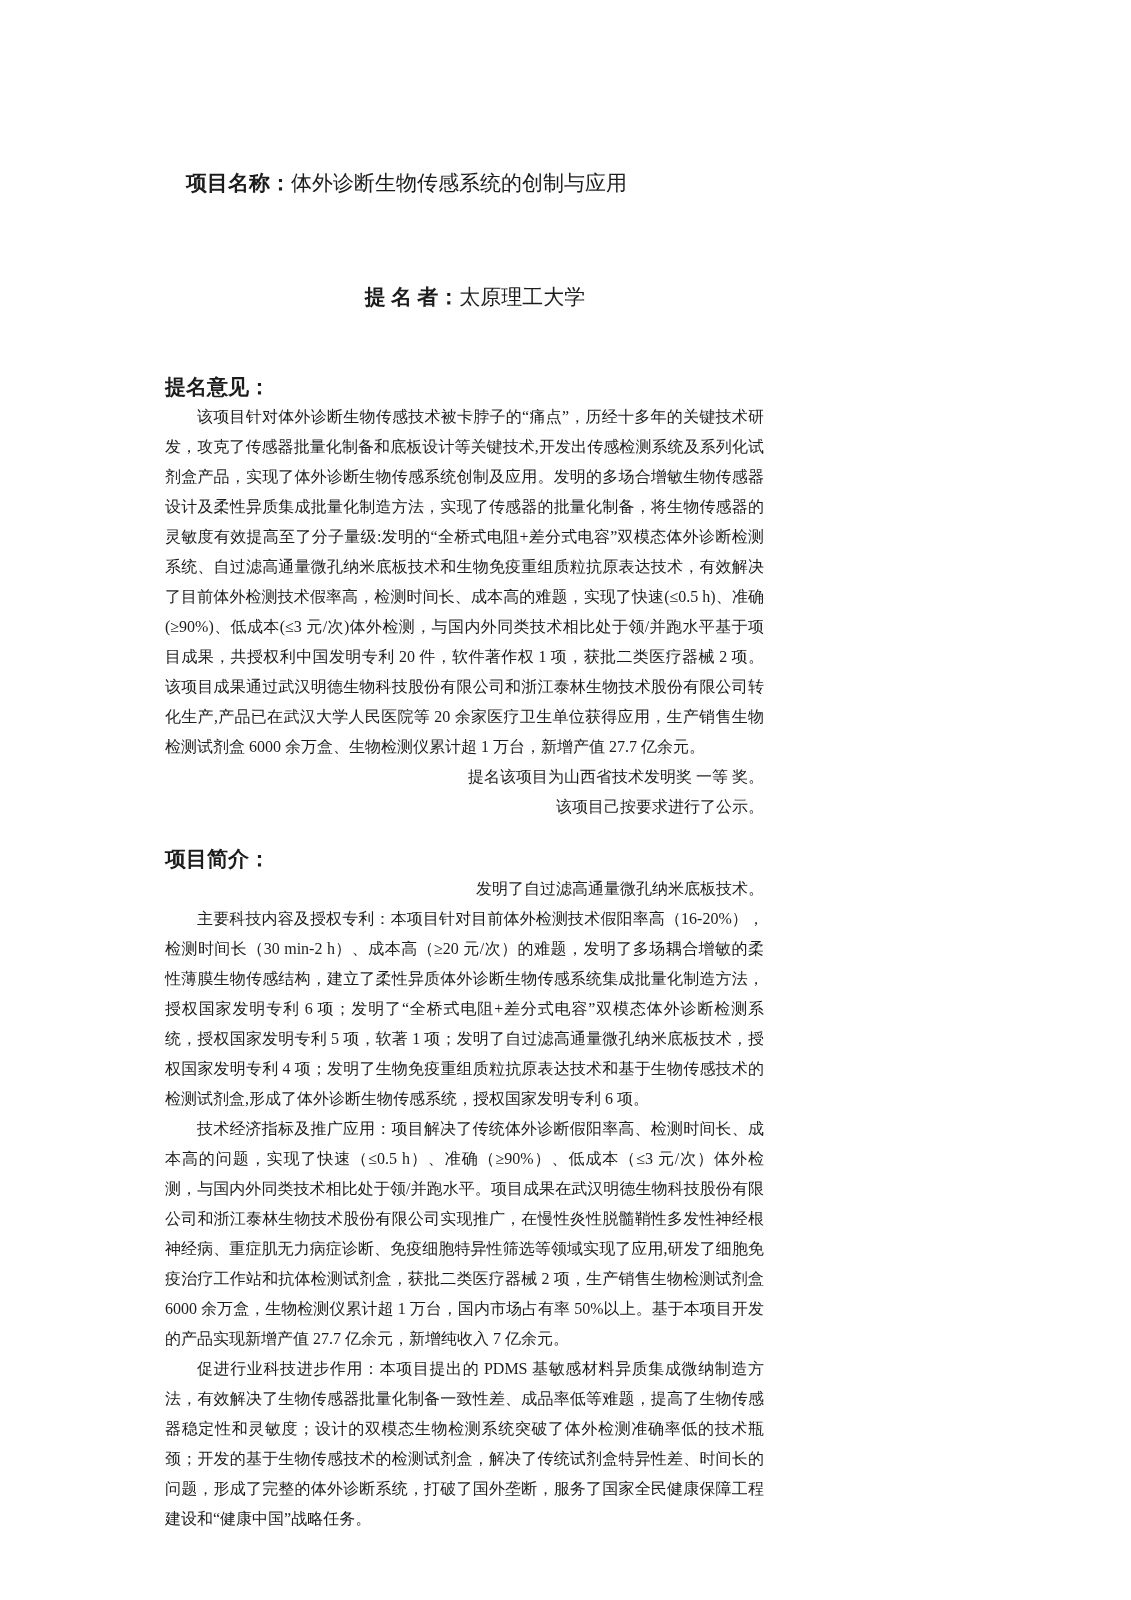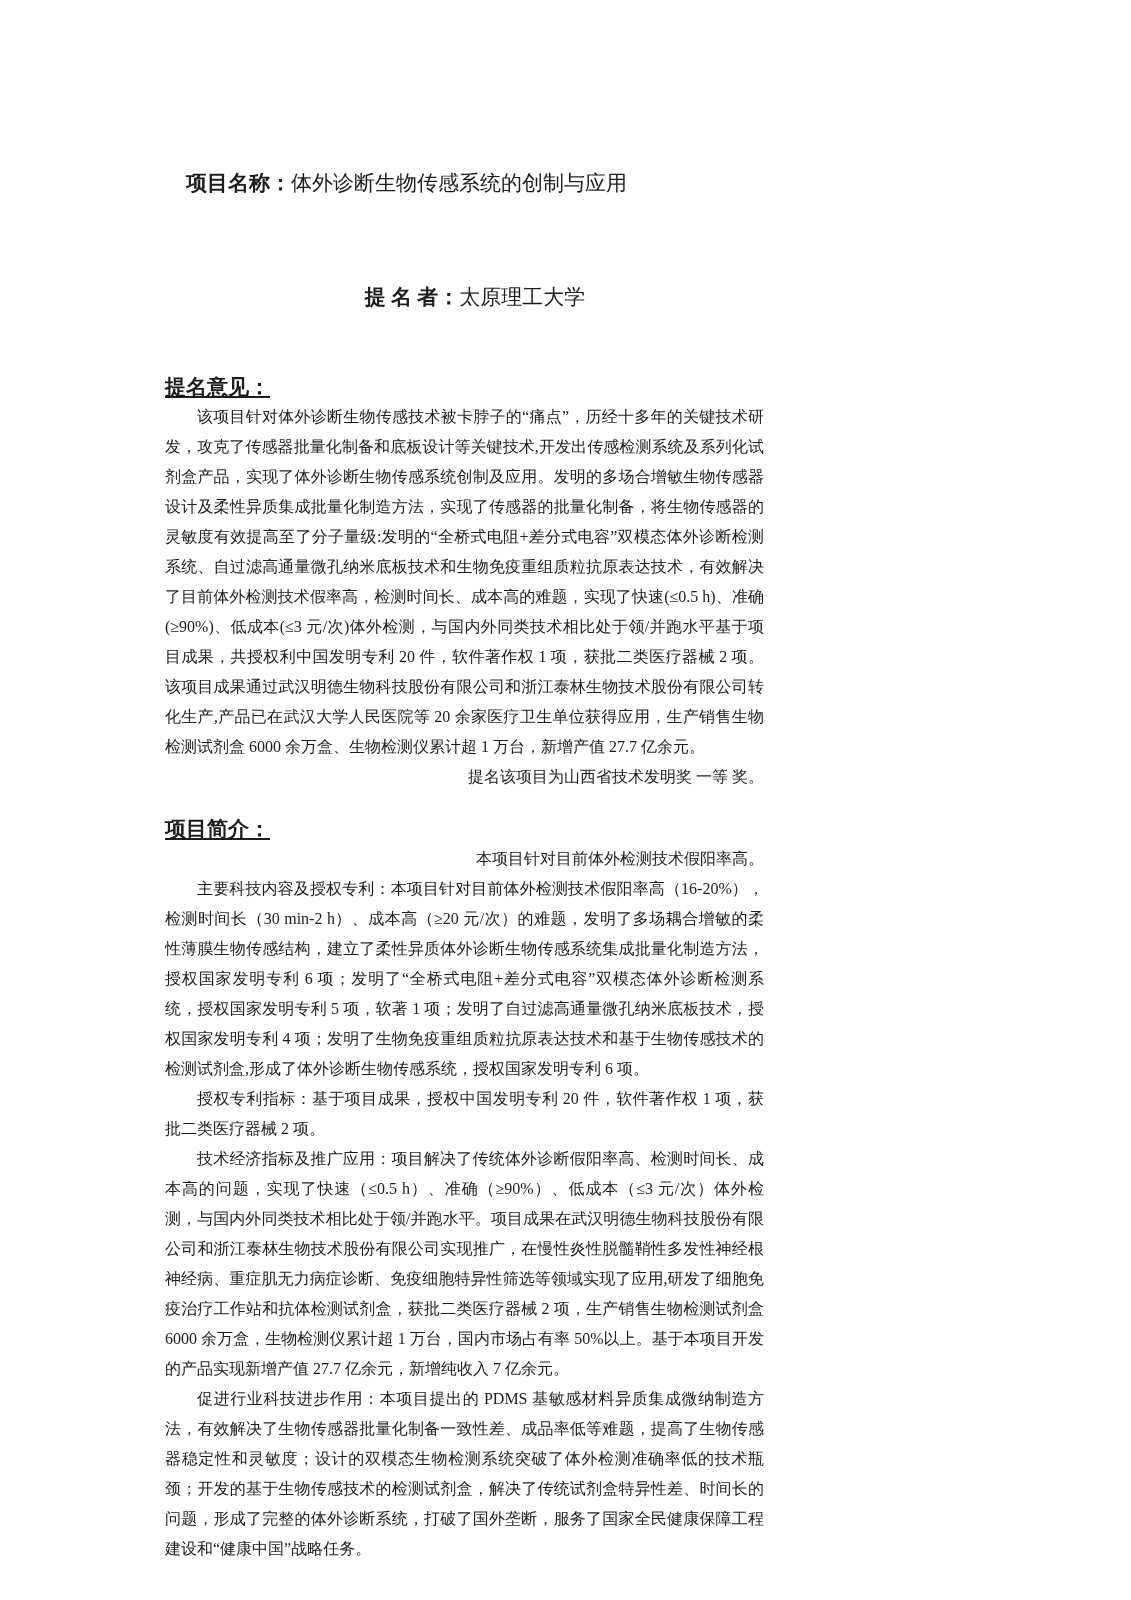--- a/index.html
+++ b/index.html
@@ -24,21 +24,20 @@
   .row {
     font-size: 21px;
     line-height: 30px;
     white-space: pre-wrap;
   }
   .row-nominator { margin-top: 24px; text-align: center; }
   .heading {
     font-size: 21px;
     line-height: 30px;
     font-weight: bold;
-    text-decoration: underline;
   }
   .heading-opinion { margin-top: 30px; }
   .heading-intro { margin-top: 22px; }
   .label { font-weight: bold; }
   .para {
     margin: 0;
     font-size: 16px;
     line-height: 30px;
     text-align: justify;
     text-indent: 2em;
@@ -56,22 +55,22 @@
   </div>
 
   <div class="row row-nominator">
     <span class="label">提 名 者：</span><span>太原理工大学</span>
   </div>
 
   <div class="heading heading-opinion">提名意见：</div>
 
   <p class="para">该项目针对体外诊断生物传感技术被卡脖子的“痛点”，历经十多年的关键技术研发，攻克了传感器批量化制备和底板设计等关键技术,开发出传感检测系统及系列化试剂盒产品，实现了体外诊断生物传感系统创制及应用。发明的多场合增敏生物传感器设计及柔性异质集成批量化制造方法，实现了传感器的批量化制备，将生物传感器的灵敏度有效提高至了分子量级:发明的“全桥式电阻+差分式电容”双模态体外诊断检测系统、自过滤高通量微孔纳米底板技术和生物免疫重组质粒抗原表达技术，有效解决了目前体外检测技术假率高，检测时间长、成本高的难题，实现了快速(≤0.5 h)、准确(≥90%)、低成本(≤3 元/次)体外检测，与国内外同类技术相比处于领/并跑水平基于项目成果，共授权利中国发明专利 20 件，软件著作权 1 项，获批二类医疗器械 2 项。该项目成果通过武汉明德生物科技股份有限公司和浙江泰林生物技术股份有限公司转化生产,产品已在武汉大学人民医院等 20 余家医疗卫生单位获得应用，生产销售生物检测试剂盒 6000 余万盒、生物检测仪累计超 1 万台，新增产值 27.7 亿余元。</p>
   <p class="para para-short">提名该项目为山西省技术发明奖 一等 奖。</p>
+  <p class="para para-short">该项目己按要求进行了公示。</p>
 
   <div class="heading heading-intro">项目简介：</div>
 
-  <p class="para para-short">本项目针对目前体外检测技术假阳率高。</p>
+  <p class="para para-short">发明了自过滤高通量微孔纳米底板技术。</p>
   <p class="para">主要科技内容及授权专利：本项目针对目前体外检测技术假阳率高（16-20%），检测时间长（30 min-2 h）、成本高（≥20 元/次）的难题，发明了多场耦合增敏的柔性薄膜生物传感结构，建立了柔性异质体外诊断生物传感系统集成批量化制造方法，授权国家发明专利 6 项；发明了“全桥式电阻+差分式电容”双模态体外诊断检测系统，授权国家发明专利 5 项，软著 1 项；发明了自过滤高通量微孔纳米底板技术，授权国家发明专利 4 项；发明了生物免疫重组质粒抗原表达技术和基于生物传感技术的检测试剂盒,形成了体外诊断生物传感系统，授权国家发明专利 6 项。</p>
-  <p class="para">授权专利指标：基于项目成果，授权中国发明专利 20 件，软件著作权 1 项，获批二类医疗器械 2 项。</p>
   <p class="para">技术经济指标及推广应用：项目解决了传统体外诊断假阳率高、检测时间长、成本高的问题，实现了快速（≤0.5 h）、准确（≥90%）、低成本（≤3 元/次）体外检测，与国内外同类技术相比处于领/并跑水平。项目成果在武汉明德生物科技股份有限公司和浙江泰林生物技术股份有限公司实现推广，在慢性炎性脱髓鞘性多发性神经根神经病、重症肌无力病症诊断、免疫细胞特异性筛选等领域实现了应用,研发了细胞免疫治疗工作站和抗体检测试剂盒，获批二类医疗器械 2 项，生产销售生物检测试剂盒 6000 余万盒，生物检测仪累计超 1 万台，国内市场占有率 50%以上。基于本项目开发的产品实现新增产值 27.7 亿余元，新增纯收入 7 亿余元。</p>
   <p class="para">促进行业科技进步作用：本项目提出的 PDMS 基敏感材料异质集成微纳制造方法，有效解决了生物传感器批量化制备一致性差、成品率低等难题，提高了生物传感器稳定性和灵敏度；设计的双模态生物检测系统突破了体外检测准确率低的技术瓶颈；开发的基于生物传感技术的检测试剂盒，解决了传统试剂盒特异性差、时间长的问题，形成了完整的体外诊断系统，打破了国外垄断，服务了国家全民健康保障工程建设和“健康中国”战略任务。</p>
 
 </div>
 
 </body></html>

